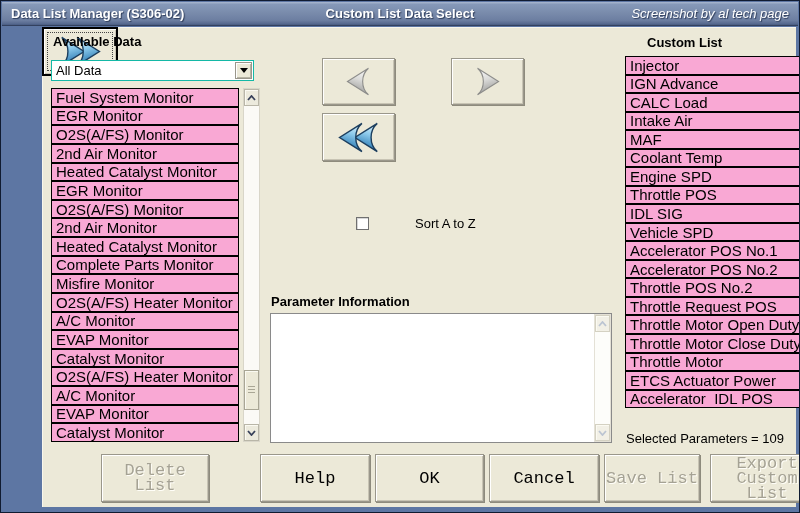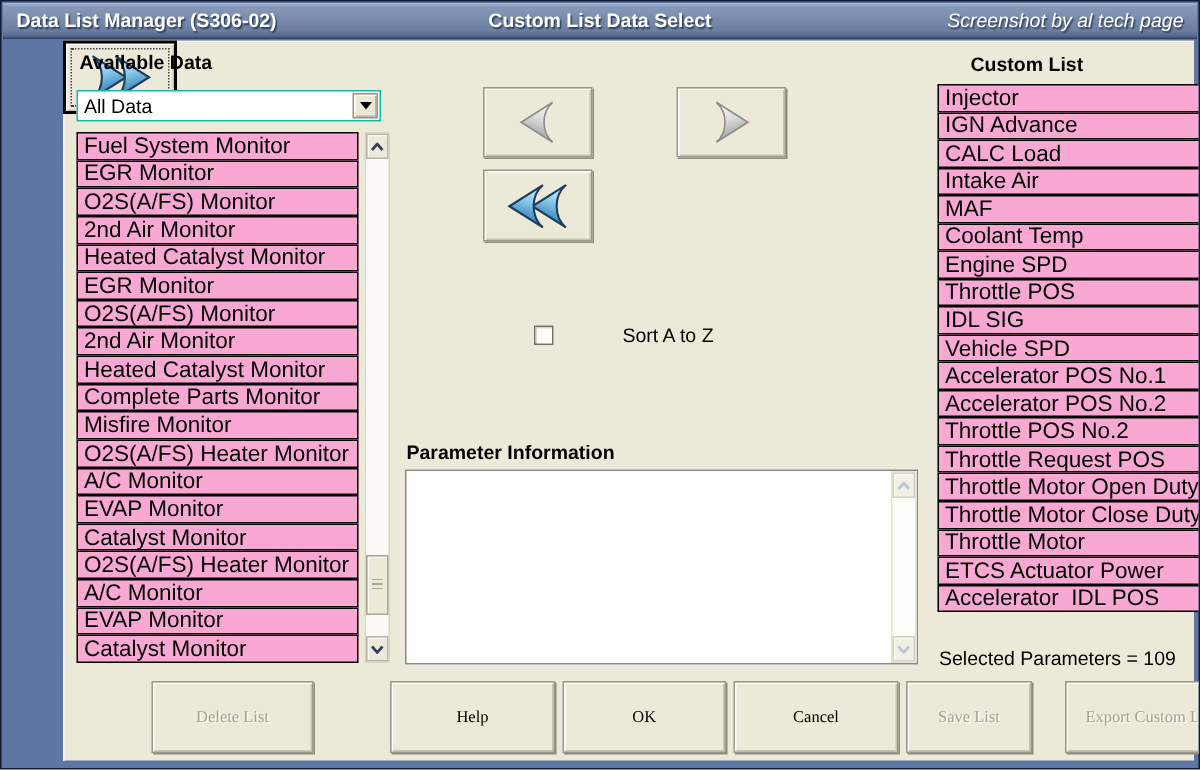--- a/index.html
+++ b/index.html
@@ -70,21 +70,21 @@
   .grip {
     position:absolute; left:3px; right:3px; top:50%; height:8px; margin-top:-4px;
     background:repeating-linear-gradient(to bottom,#a9a695 0 1px,transparent 1px 3px);
   }
   
   .btn3d {
     background:#ece9d8;
     border:1px solid #9a978b;
     box-shadow:inset 1px 1px 0 #ffffff, inset -1px -1px 0 #c8c4b4, 1px 1px 0 #8e8b7d;
     display:flex; align-items:center; justify-content:center;
-    font-family:Liberation Serif, serif; font-size:11px; color:#000; cursor:default;
+    font-family:Liberation Mono, monospace; font-size:17px; color:#000; cursor:default;
     padding:0;
   }
   .arrow-btn { position:absolute; width:73px; height:47px; }
   #btn-move-right-all {
     left:407px; top:86px; width:76px; height:49px;
     border:2px solid #000;
     outline:1px dotted #444; outline-offset:-6px;
     box-shadow:inset 1px 1px 0 #ffffff, inset -1px -1px 0 #c8c4b4;
   }
   .flip { transform:scaleX(-1); }
@@ -278,17 +278,17 @@
         </div>
       </div>
     </div>
 
     <div id="selected-summary">Selected Parameters = 109</div>
 
     <button class="btn3d foot-btn disabled" style="left:59px;  width:108px;" aria-disabled="true">Delete List</button>
     <button class="btn3d foot-btn" style="left:218px; width:110px;">Help</button>
     <button class="btn3d foot-btn" style="left:333px; width:109px;">OK</button>
     <button class="btn3d foot-btn" style="left:447px; width:110px;">Cancel</button>
-    <button class="btn3d foot-btn disabled" style="left:562px; width:84px;" aria-disabled="true">Save List</button>
+    <button class="btn3d foot-btn disabled" style="left:562px; width:96px;" aria-disabled="true">Save List</button>
     <button class="btn3d foot-btn disabled" style="left:668px; width:114px; padding:0 8px;" aria-disabled="true">Export Custom List</button>
 
   </div>
 </div>
 
 </body></html>

